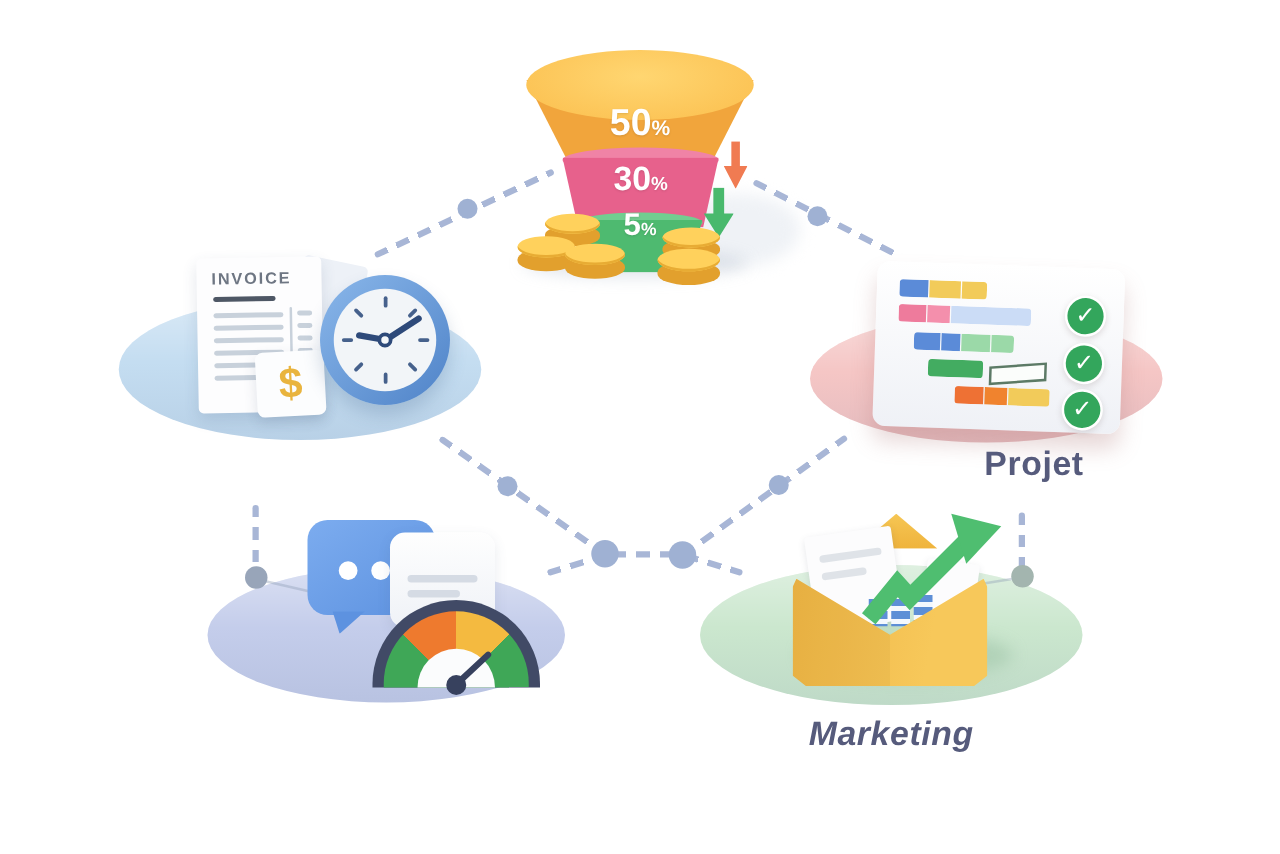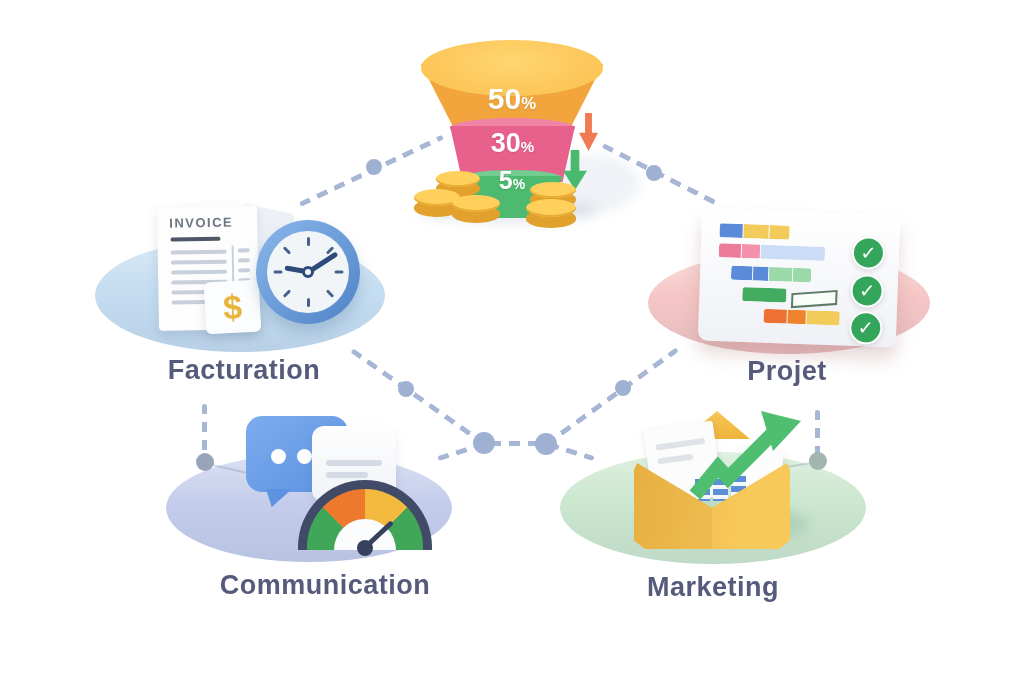--- a/index.html
+++ b/index.html
@@ -205,21 +205,20 @@
       <div class="tick" style="transform:rotate(180deg);"></div>
       <div class="tick" style="transform:rotate(225deg);"></div>
       <div class="tick" style="transform:rotate(270deg);"></div>
       <div class="tick" style="transform:rotate(315deg);"></div>
       <div class="hand" style="width:5px;height:34px;margin-left:-2.5px;transform:rotate(57deg);"></div>
       <div class="hand" style="width:5px;height:24px;margin-left:-2.5px;transform:rotate(-80deg);"></div>
       <div class="hub"></div>
     </div>
   </div>
 
-  <div class="module-label" style="left:153px;top:355px;width:182px;">Facturation</div>
 
   <div class="pad" style="left: 648px; top: 252px; width: 282px; height: 102px; z-index: 2; background: rgb(245, 198, 197);">
       <div class="shade"></div>
     </div>
 
   <div class="gantt-card" style="left:700px;top:212px;width:198px;height:132px;">
     <div class="grow" style="left:18px;top:14px;">
       <span class="sg-blue" style="width:23px;"></span>
       <span class="sg-yellow" style="width:25px;"></span>
       <span class="sg-yellow" style="width:20px;"></span>
@@ -248,21 +247,21 @@
       <div class="inner" style="font-size:19px;line-height:29px;">✓</div>
     </div>
     <div class="check" style="left:151px;top:60px;width:33px;height:33px;">
       <div class="inner" style="font-size:19px;line-height:29px;">✓</div>
     </div>
     <div class="check" style="left:151px;top:97px;width:33px;height:33px;">
       <div class="inner" style="font-size:19px;line-height:29px;">✓</div>
     </div>
   </div>
 
-  <div class="module-label" style="left:707px;top:356px;width:160px;">Projet</div>
+  <div class="module-label" style="left:707px;top:356px;width:160px;text-align:right;">Projet</div>
 
   <div class="pad" style="left: 166px; top: 454px; width: 286px; height: 108px; z-index: 2; background: rgb(196, 205, 235);">
       <div class="shade"></div>
     </div>
 
   <div class="bubble-blue" style="left:246px;top:416px;width:102px;height:76px;">
     <div class="bdot" style="left:25px;top:33px;"></div>
     <div class="bdot" style="left:51px;top:33px;"></div>
     <div class="tail"></div>
   </div>
@@ -273,21 +272,20 @@
   </div>
 
   <div class="gauge" style="left:298px;top:480px;width:134px;height:70px;">
     <div class="rim"></div>
     <div class="ring"></div>
     <div class="center"></div>
     <div class="needle"></div>
     <div class="hub"></div>
   </div>
 
-  <div class="module-label" style="left:215px;top:570px;width:220px;">Communication</div>
 
   <div class="pad" style="left: 560px; top: 452px; width: 306px; height: 112px; z-index: 2; background: rgb(203, 231, 206);">
       <div class="shade"></div>
     </div>
   <div class="soft-shadow" style="left:640px;top:505px;width:170px;height:38px;background:rgba(150,190,160,.45);z-index:2;"></div>
 
   <div class="envelope" style="left:634px;top:405px;width:156px;height:144px;">
     <div class="env-flap"></div>
     <div class="env-letter" style="left:14px;top:20px;width:70px;height:76px;transform:rotate(-8deg);">
       <div class="lline" style="left:10px;top:16px;width:50px;height:6px;"></div>
@@ -299,15 +297,15 @@
     <div class="env-bar" style="left:97px;top:71px;height:25px;"></div>
     <svg style="position:absolute;left:45px;top:2px;width:125px;height:100px;overflow:visible;" viewBox="0 0 125 100">
       <polyline points="16,88 39,60 49,71 95,25" fill="none" stroke="#4FBE70" stroke-width="14" stroke-linejoin="miter"></polyline>
       <polygon points="82,4 122,14 94,44" fill="#4FBE70"></polygon>
     </svg>
     <div class="env-body">
         <div class="fold"></div>
       </div>
   </div>
 
-  <div class="module-label" style="left:623px;top:572px;width:180px;">Marketing</div>
+  <div class="module-label" style="left:623px;top:572px;width:180px;font-style:italic;">Marketing</div>
 
 </div>
 
 </body></html>

